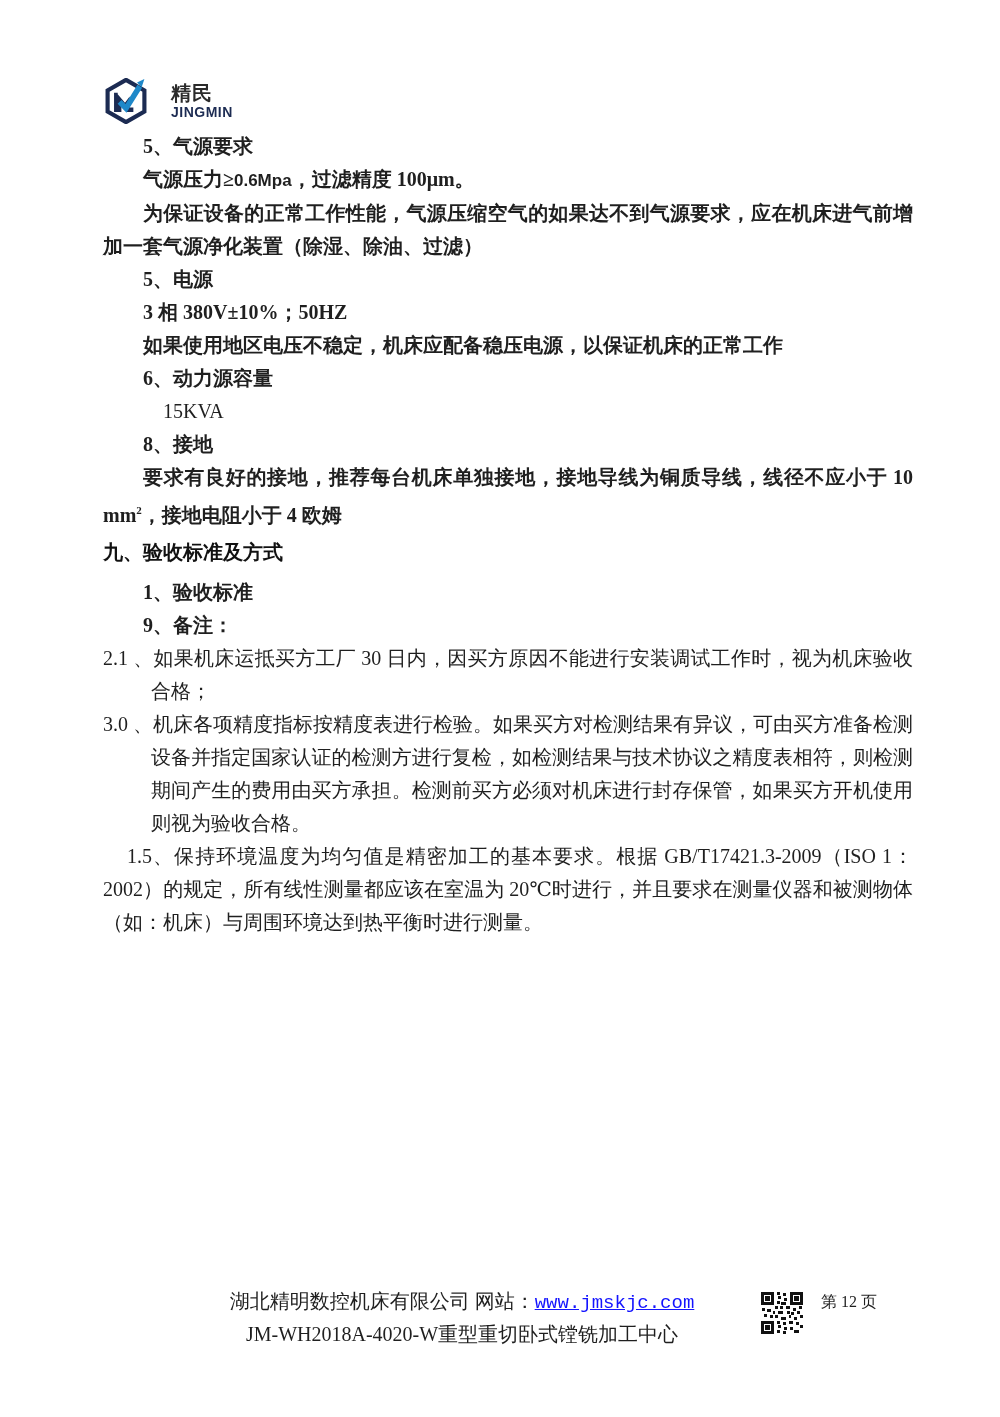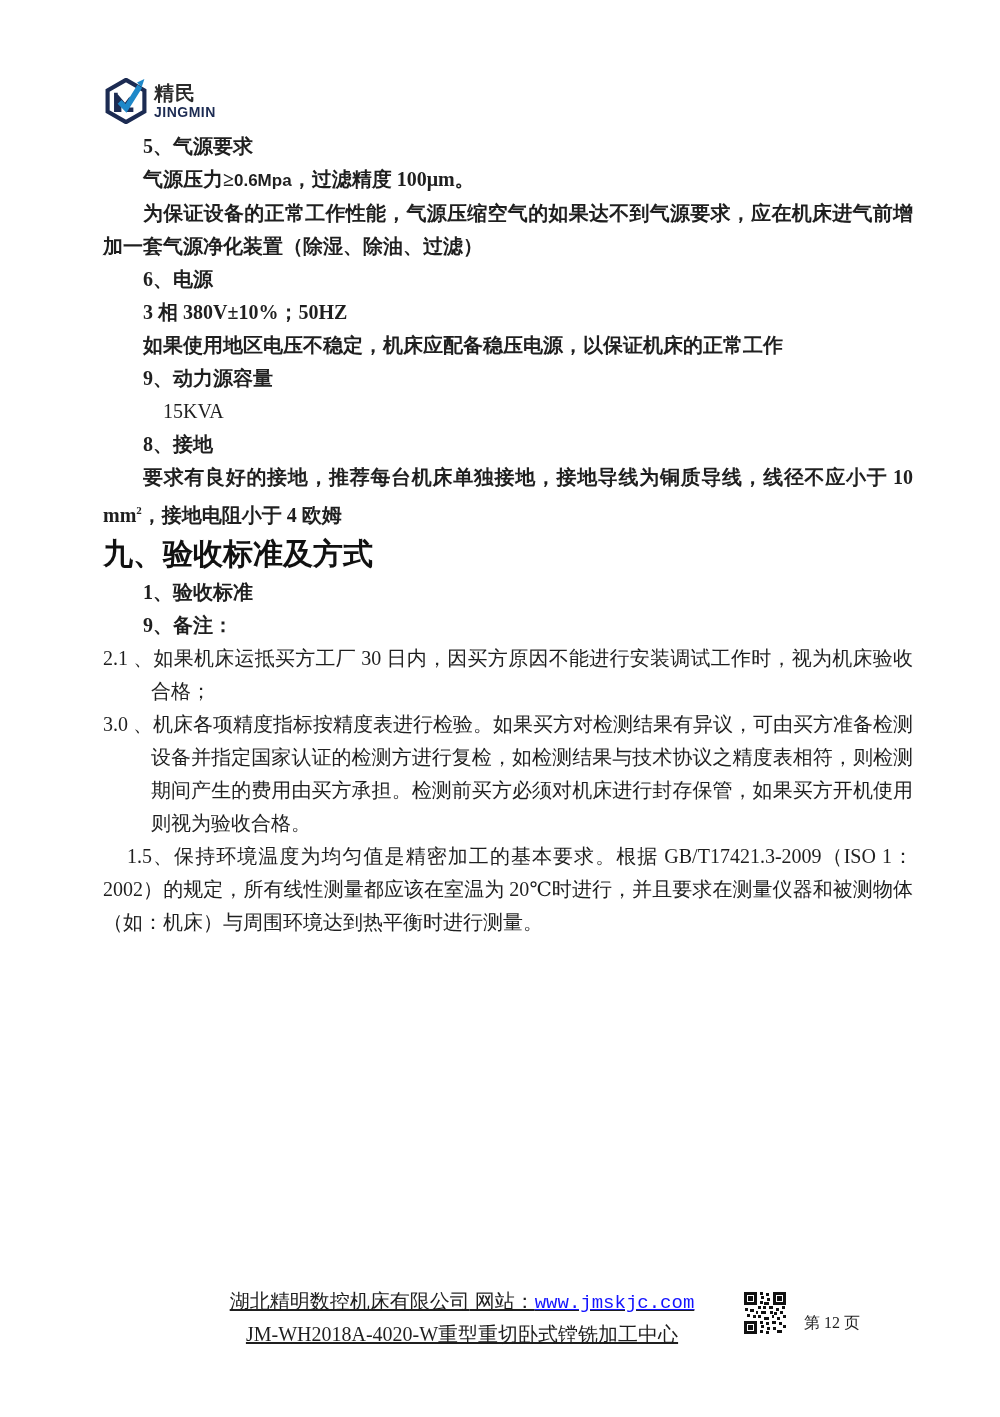--- a/index.html
+++ b/index.html
@@ -14,21 +14,21 @@
     color: #1f1f1f;
     overflow: hidden;
   }
   
   .logo {
     position: absolute;
     top: 78px;
     left: 103px;
     display: flex;
     align-items: center;
-    gap: 5px;
+    gap: 22px;
   }
   .logo svg { display: block; }
   .logo-text { line-height: 1; }
   .logo-cn {
     font-family: "Liberation Sans", "DejaVu Sans", sans-serif;
     font-weight: bold;
     font-size: 20px;
     letter-spacing: 1px;
     color: #2b2b2b;
   }
@@ -57,56 +57,55 @@
     padding-left: 2.4em;
     text-indent: -2.4em;
     text-align: justify;
   }
   .ind1 { text-indent: 1.2em; text-align: justify; }
   .sans {
     font-family: "Liberation Sans", "DejaVu Sans", sans-serif;
     font-size: 17px;
   }
   .sec-heading {
-    font-family: Liberation Sans, sans-serif;
+    font-family: Liberation Mono, monospace;
     font-weight: bold;
-    font-size: 30px;
+    font-size: 20px;
     line-height: 40px;
     margin: 2px 0 2px 0 !important;
     color: #111;
   }
   sup { font-size: 11px; }
   
   .footer {
     position: absolute;
     top: 1286px;
     left: 0;
     width: 924px;
-    text-decoration: underline;
   }
   .footer-textblock {
     width: 560px;
     margin: 0 auto;
     text-align: center;
     font-size: 20px;
     line-height: 31px;
     color: #1f1f1f;
   }
   .footer-link {
     color: #1414ff;
     text-decoration: underline;
     font-family: "Liberation Mono", "DejaVu Sans Mono", monospace;
     font-size: 19px;
   }
   .footer-right {
     position: absolute;
     top: 6px;
-    left: 744px;
+    left: 761px;
     display: flex;
-    align-items: flex-end;
+    align-items: flex-start;
     gap: 18px;
   }
   .qr { display: block; }
   .page-num {
     font-size: 16px;
     color: #1f1f1f;
     white-space: nowrap;
   }
 </style>
 </head>
@@ -130,25 +129,25 @@
       <div class="logo-cn">精民</div>
       <div class="logo-en">JINGMIN</div>
     </div>
   </header>
 
   <main class="content">
     <p class="ind2">5、气源要求</p>
     <p class="ind2"><span>气源压力≥</span><span class="sans">0.6Mpa</span><span>，过滤精度 100μm。</span></p>
     <p class="ind2 just">为保证设备的正常工作性能，气源压缩空气的如果达不到气源要求，应在机床进气前增加一套气源净化装置（除湿、除油、过滤）</p>
 
-    <p class="ind2">6、电源</p>
+    <p class="ind2">5、电源</p>
     <p class="ind2">3 相 380V±10%；50HZ</p>
     <p class="ind2 just">如果使用地区电压不稳定，机床应配备稳压电源，以保证机床的正常工作</p>
 
-    <p class="ind2">9、动力源容量</p>
+    <p class="ind2">6、动力源容量</p>
     <p class="ind3">15KVA</p>
 
     <p class="ind2">8、接地</p>
     <p class="ind2 just"><span>要求有良好的接地，推荐每台机床单独接地，接地导线为铜质导线，线径不应小于 10 mm</span><sup>2</sup><span>，接地电阻小于 4 欧姆</span></p>
 
     <p class="sec-heading">九、验收标准及方式</p>
 
     <p class="ind2">1、验收标准</p>
 
     <p class="ind2">9、备注：</p>

